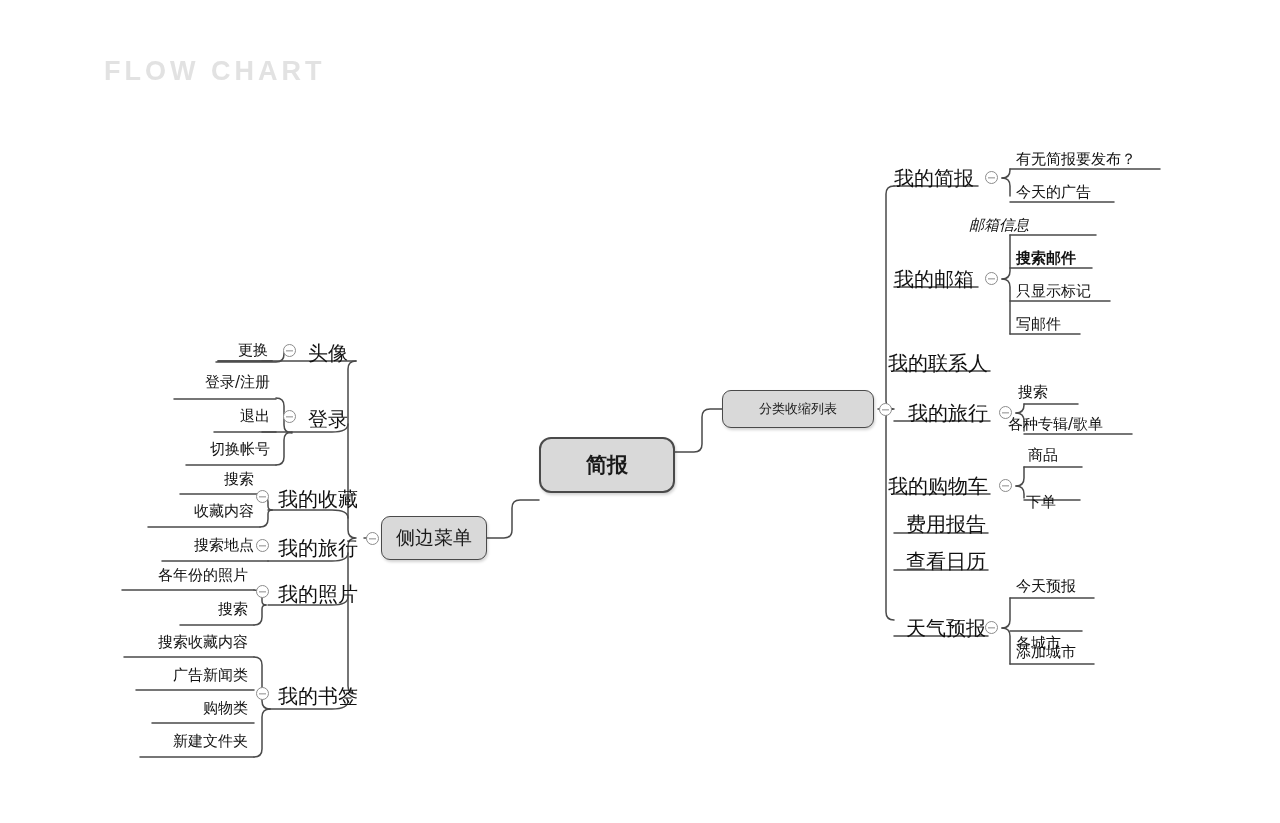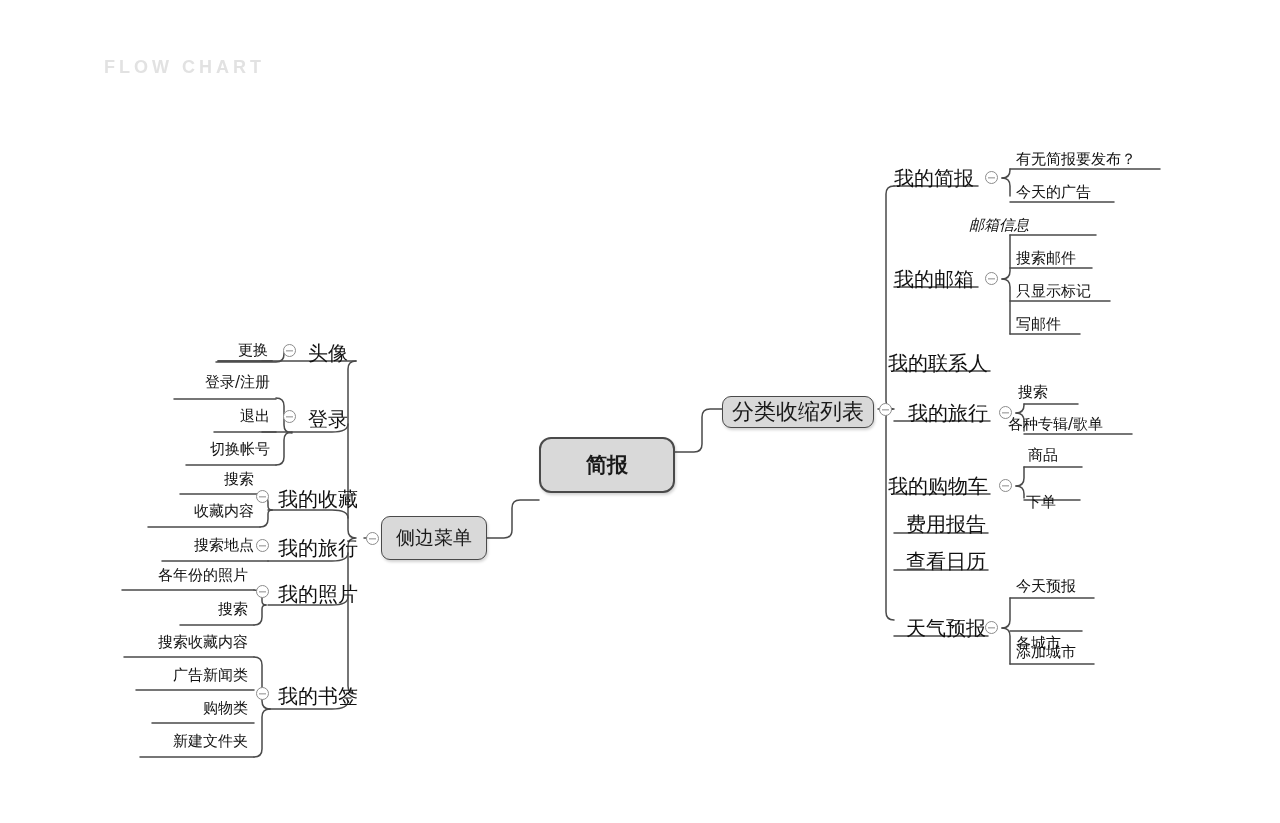--- a/index.html
+++ b/index.html
@@ -18,21 +18,21 @@
     position: absolute;
     left: 104px; top: 58px;
     display: flex; align-items: flex-end; gap: 26px;
   }
   #title-cn {
     font-size: 58px; font-weight: 700; line-height: 1;
     color: #2f6bf0; letter-spacing: 2px;
     font-family: "DejaVu Sans", "Liberation Sans", sans-serif;
   }
   #title-en {
-    font-size: 18px; font-weight: 700; line-height: 1;
+    font-size: 27px; font-weight: 700; line-height: 1;
     color: #e2e2e2; letter-spacing: 4px;
     padding-bottom: 5px;
     font-family: "Liberation Sans", sans-serif;
   }
 
   
   #map-canvas {
     position: absolute; left: 0; top: 0;
     width: 1280px; height: 823px;
   }
@@ -53,23 +53,22 @@
   #node-root {
     left: 539px; top: 437px; width: 136px; height: 56px;
     font-size: 21px; font-weight: 700;
     border-radius: 12px; border-width: 2px;
   }
   #node-sidemenu {
     left: 381px; top: 516px; width: 106px; height: 44px;
     font-size: 19px;
   }
   #node-catlist {
-    left: 722px; top: 390px; width: 152px; height: 32px;
-    font-size: 22px;
-    margin-top: 6px;
+    left: 722px; top: 390px; width: 152px; height: 38px;
+    font-size: 13px;
   }
 
   
   .tnode {
     position: absolute;
     font-size: 15.5px;
     color: #111;
     white-space: nowrap;
     font-family: "DejaVu Sans", "Liberation Sans", sans-serif;
     line-height: 1;
@@ -261,21 +260,21 @@
 
   <div class="tnode l2 r" style="left:986px; top:551px;">查看日历</div>
 
   <div class="tnode l2 r" style="left:986px; top:618px;">天气预报</div>
   <span class="collapse" style="left:985px; top:621px;"></span>
 
   <div class="tnode leaf" style="left:1016px; top:152px;">有无简报要发布？</div>
   <div class="tnode leaf" style="left:1016px; top:185px;">今天的广告</div>
 
   <div class="tnode leaf" style="left:969px; top:218px;font-style:italic;">邮箱信息</div>
-  <div class="tnode leaf" style="left:1016px; top:251px;">搜索邮件</div>
+  <div class="tnode leaf" style="left:1016px; top:251px;font-weight:bold;">搜索邮件</div>
   <div class="tnode leaf" style="left:1016px; top:284px;">只显示标记</div>
   <div class="tnode leaf" style="left:1016px; top:317px;">写邮件</div>
 
   <div class="tnode leaf" style="left:1018px; top:385px;">搜索</div>
   <div class="tnode leaf" style="left:1008px; top:417px;">各种专辑/歌单</div>
 
   <div class="tnode leaf" style="left:1028px; top:448px;">商品</div>
   <div class="tnode leaf" style="left:1026px; top:495px;">下单</div>
 
   <div class="tnode leaf" style="left:1016px; top:579px;">今天预报</div>

